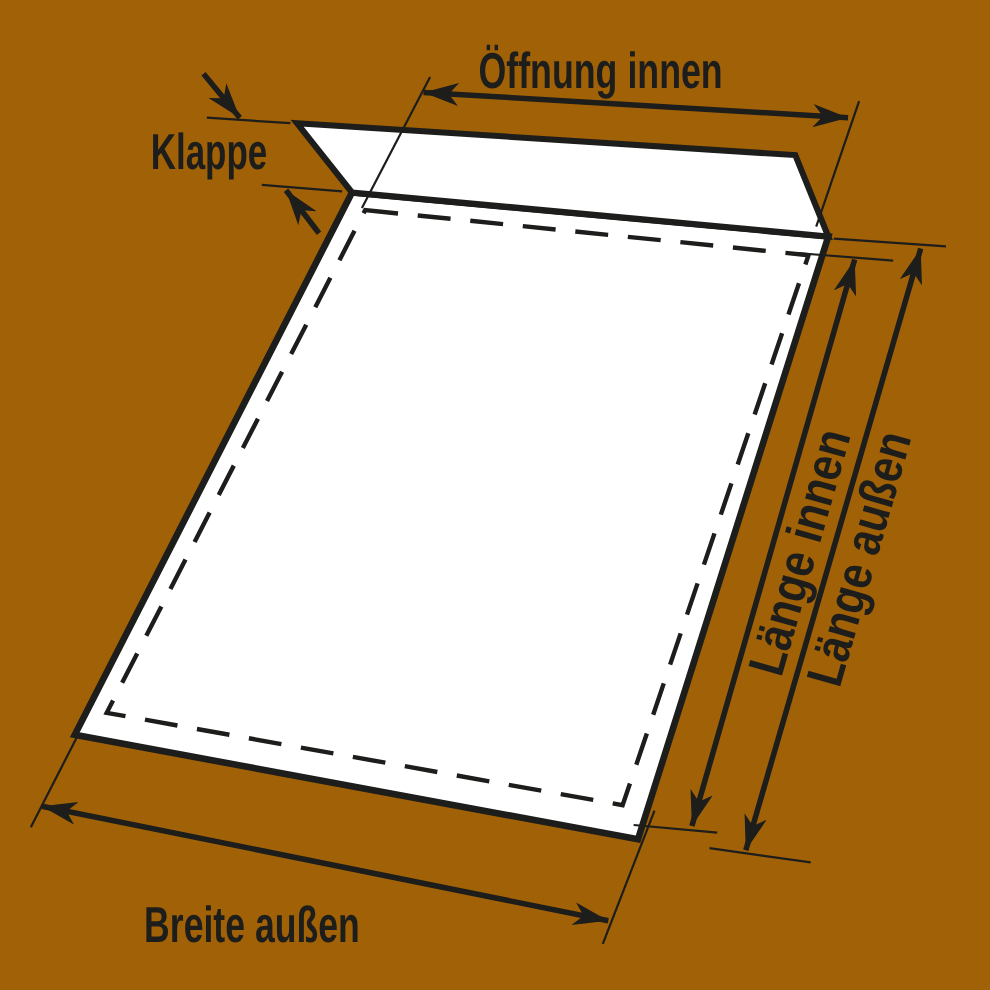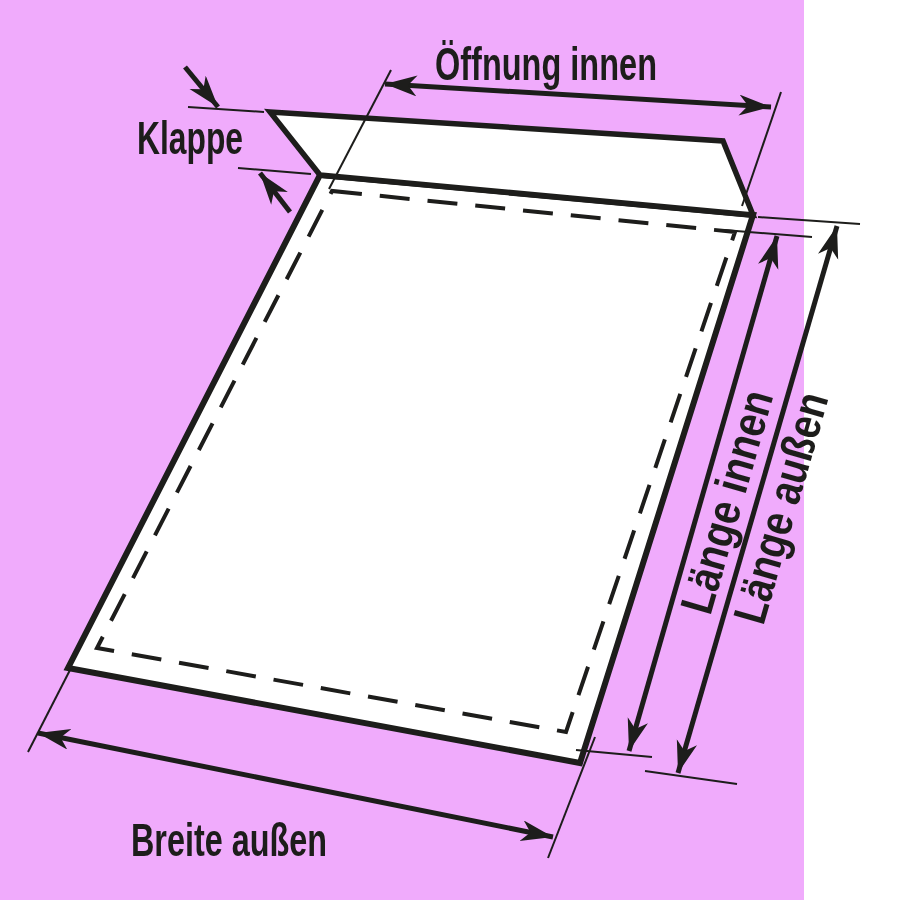--- a/index.html
+++ b/index.html
@@ -5,23 +5,23 @@
   html, body {
     margin: 0;
     padding: 0;
     background: #ffffff;
     width: 900px;
     height: 900px;
     overflow: hidden;
   }
   .stage {
     position: relative;
-    width: 804px;
+    width: 900px;
     height: 900px;
-    background: #f0abfc;
+    background: #a16207;
   }
   svg { display: block; }
 
   
   .outline {
     fill: #ffffff;
     stroke: #1d1d1b;
     stroke-width: 6;
     stroke-linejoin: miter;
   }

